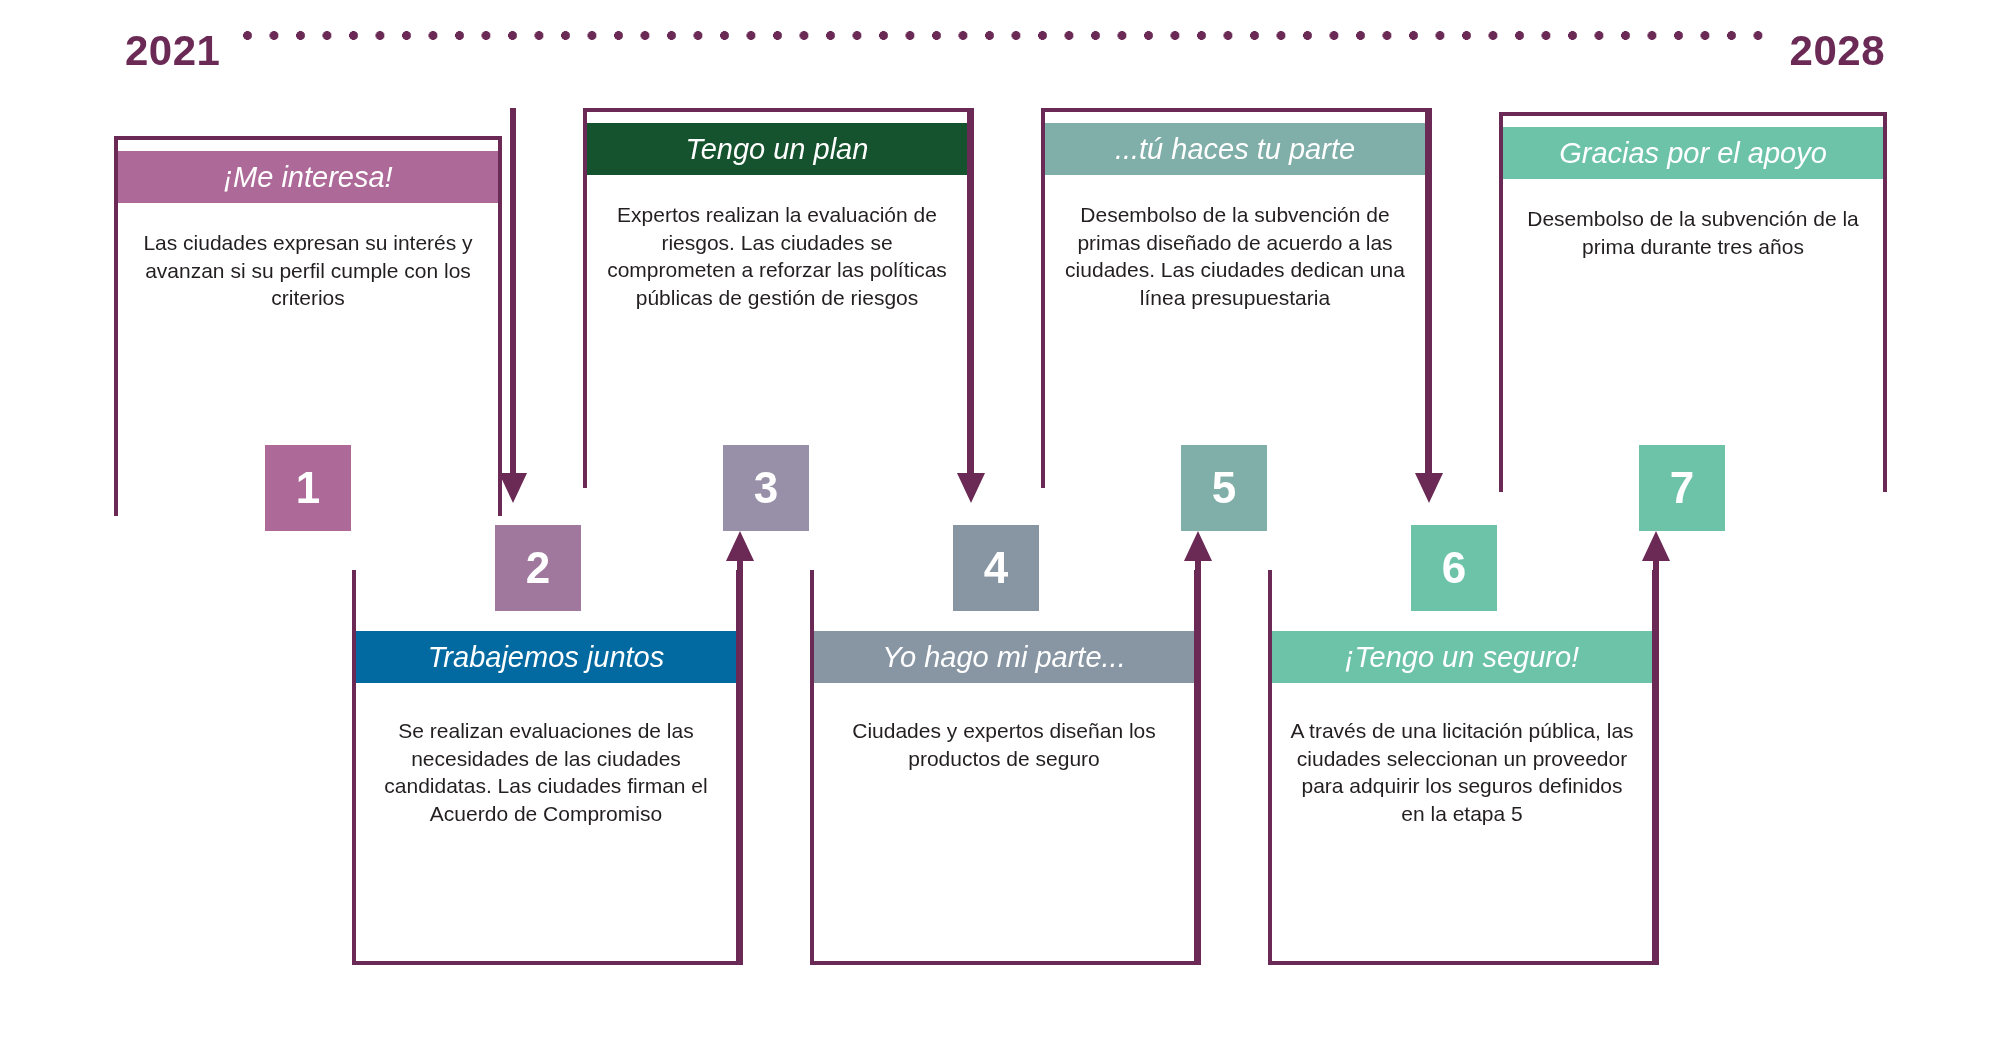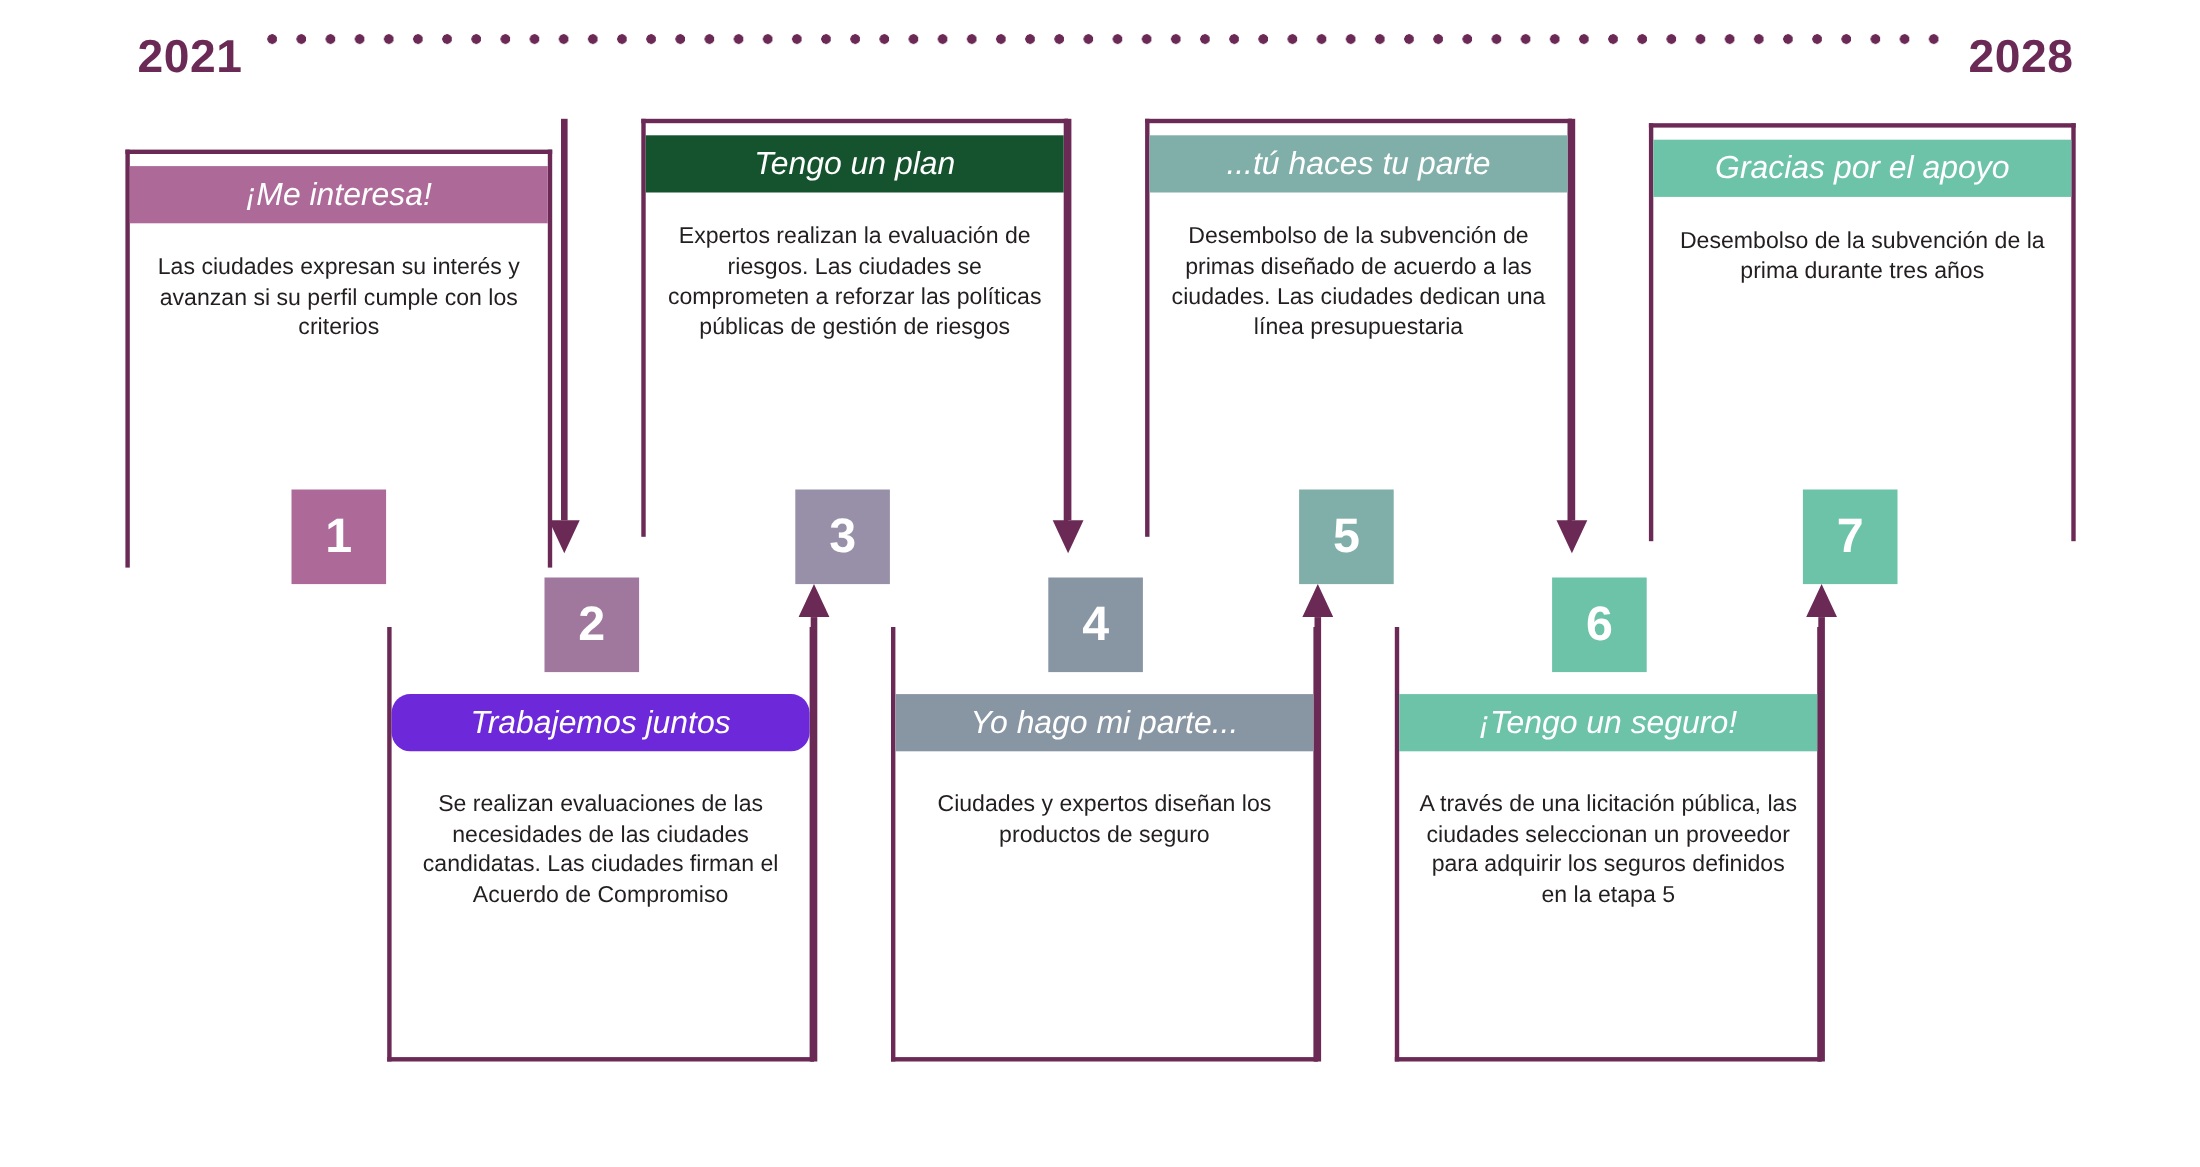--- a/index.html
+++ b/index.html
@@ -149,21 +149,21 @@
       </div>
       <div class="card-body">Las ciudades expresan su interés y avanzan si su perfil cumple con los criterios</div>
     </div>
   </div>
   <div class="badge" style="left:265px; top:445px; background:#AD6A99;">
     <span>1</span>
   </div>
 
   <div class="card bottom" style="left:352px; top:570px; width:388px; height:395px;">
     <div class="card-inner">
-      <div class="card-header" style="background:#6d28d9;border-radius:17px;">
+      <div class="card-header" style="background:#0369a1;">
         <span>Trabajemos juntos</span>
       </div>
       <div class="card-body">Se realizan evaluaciones de las necesidades de las ciudades candidatas. Las ciudades firman el Acuerdo de Compromiso</div>
     </div>
   </div>
   <div class="badge" style="left:495px; top:525px; background:#A0789E;">
     <span>2</span>
   </div>
 
   <div class="card top" style="left:583px; top:108px; width:388px; height:380px;">

